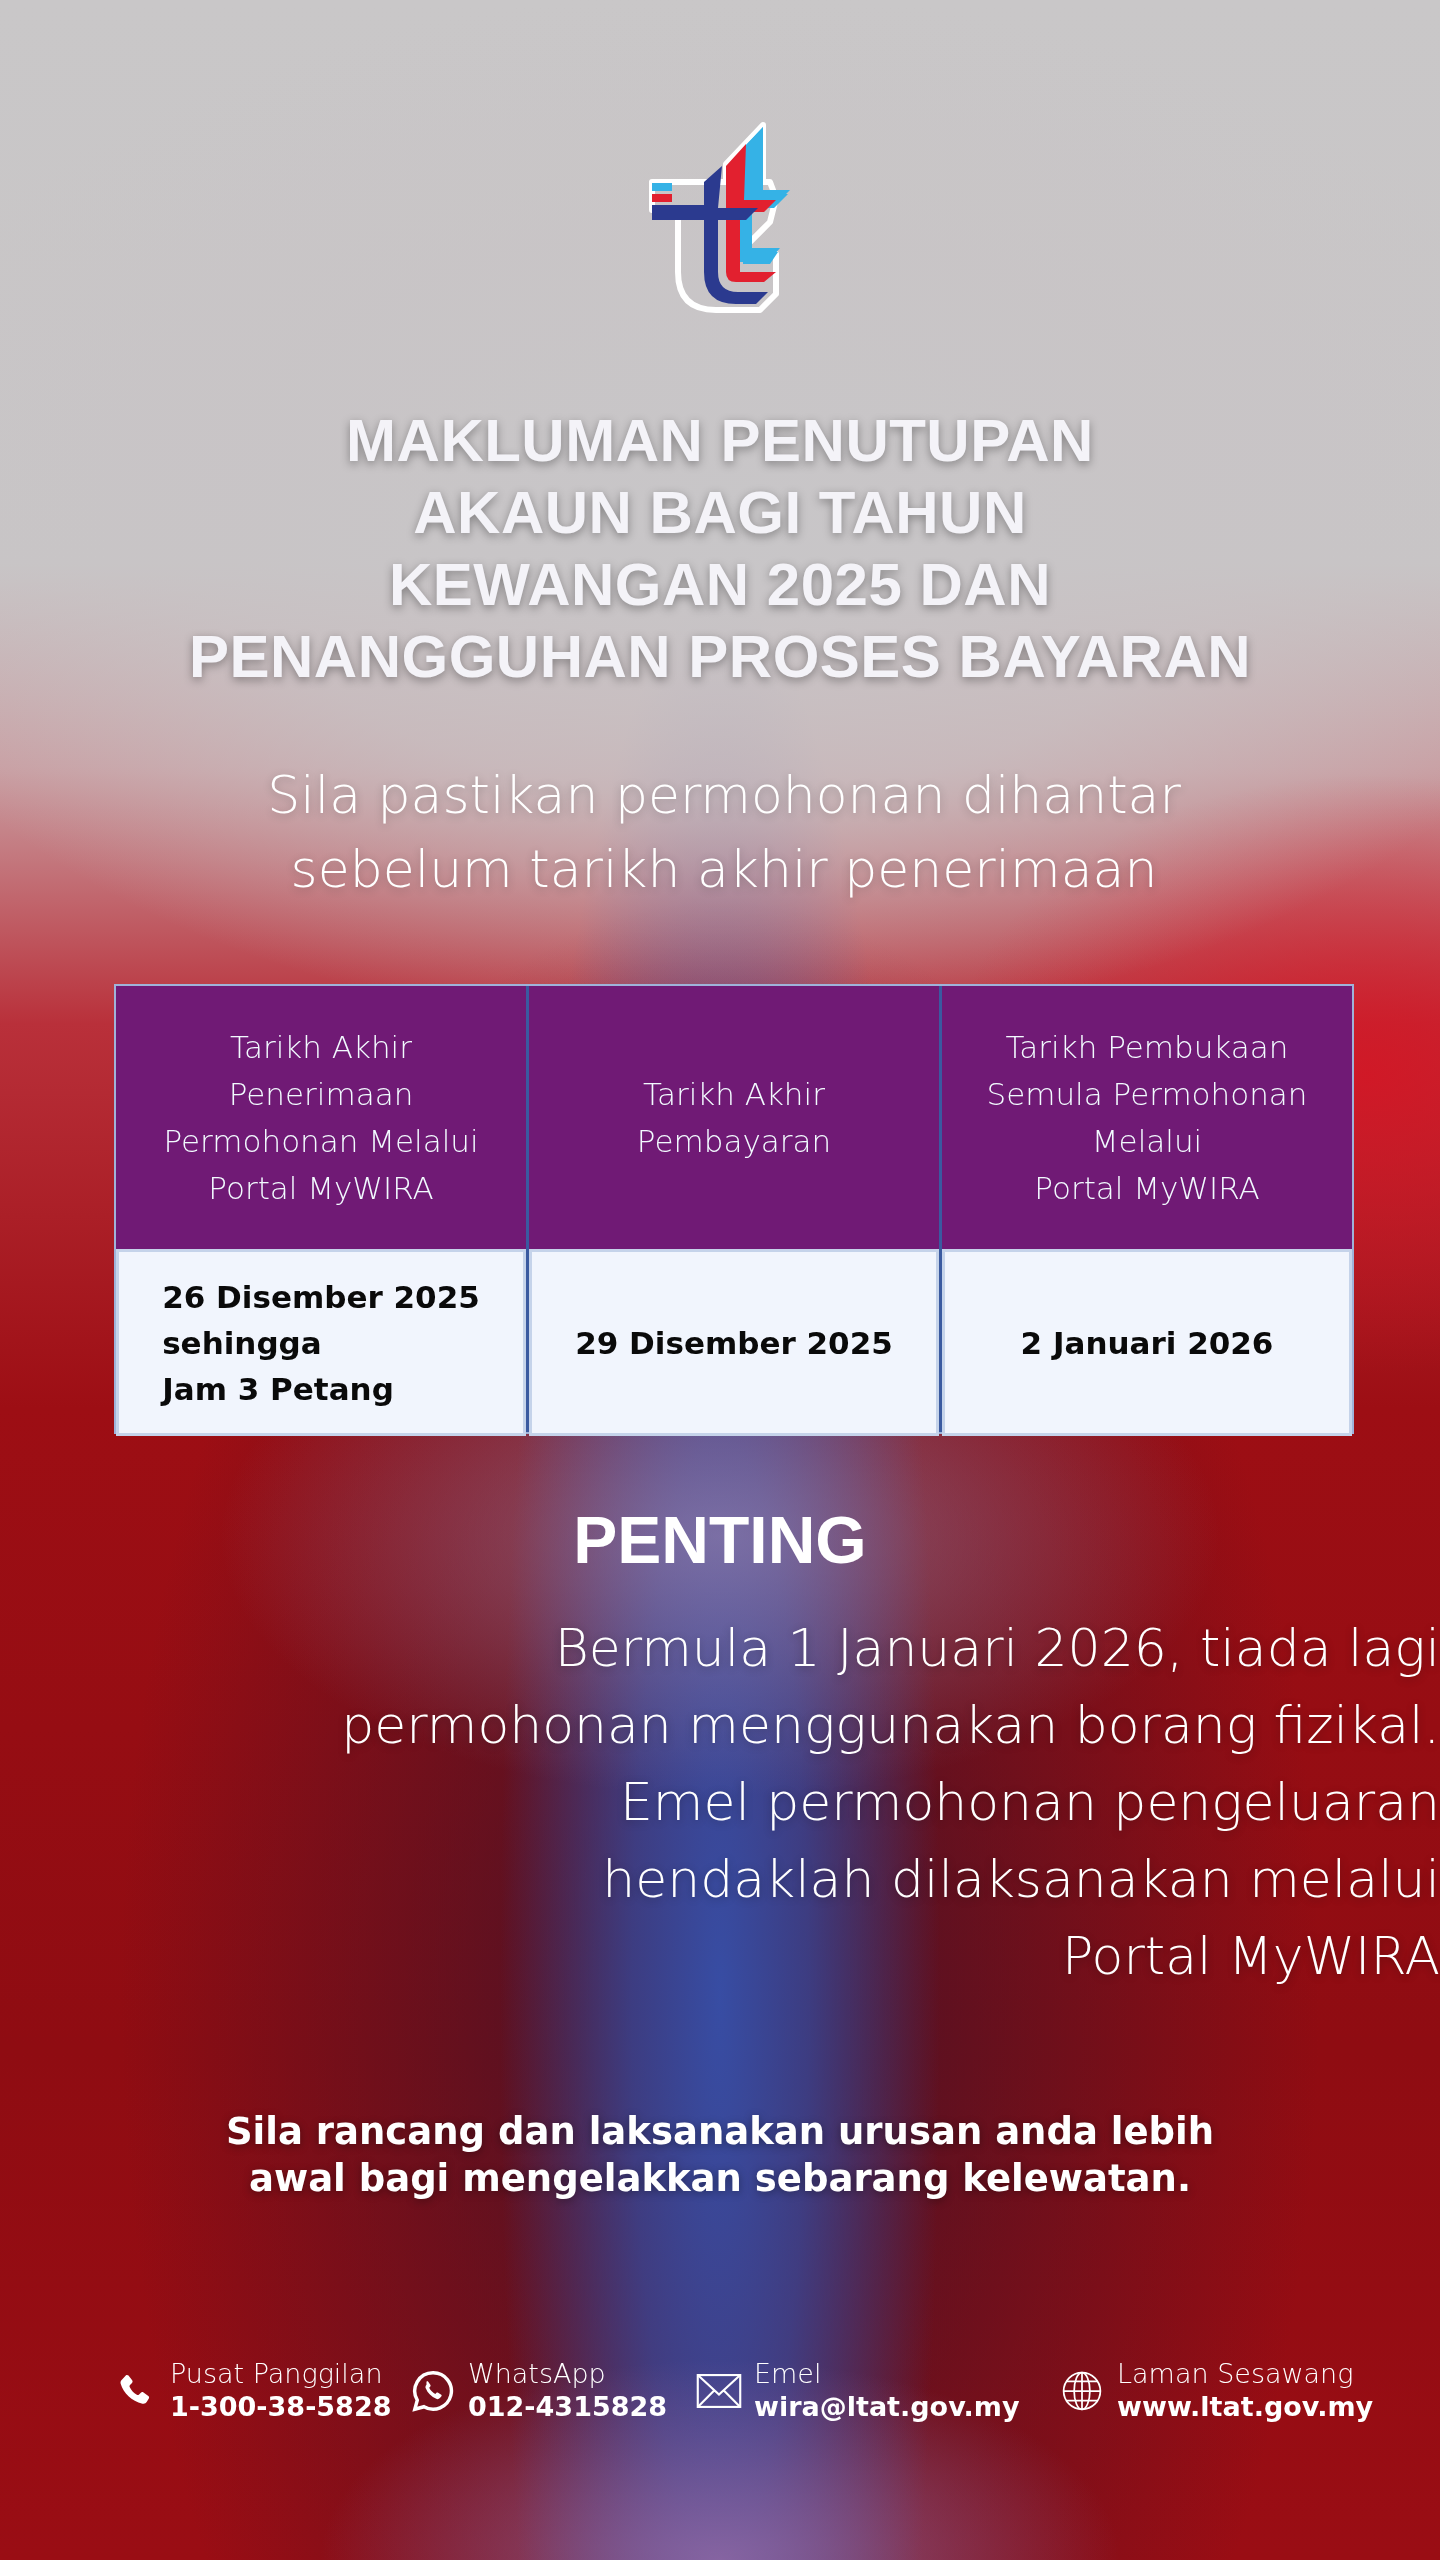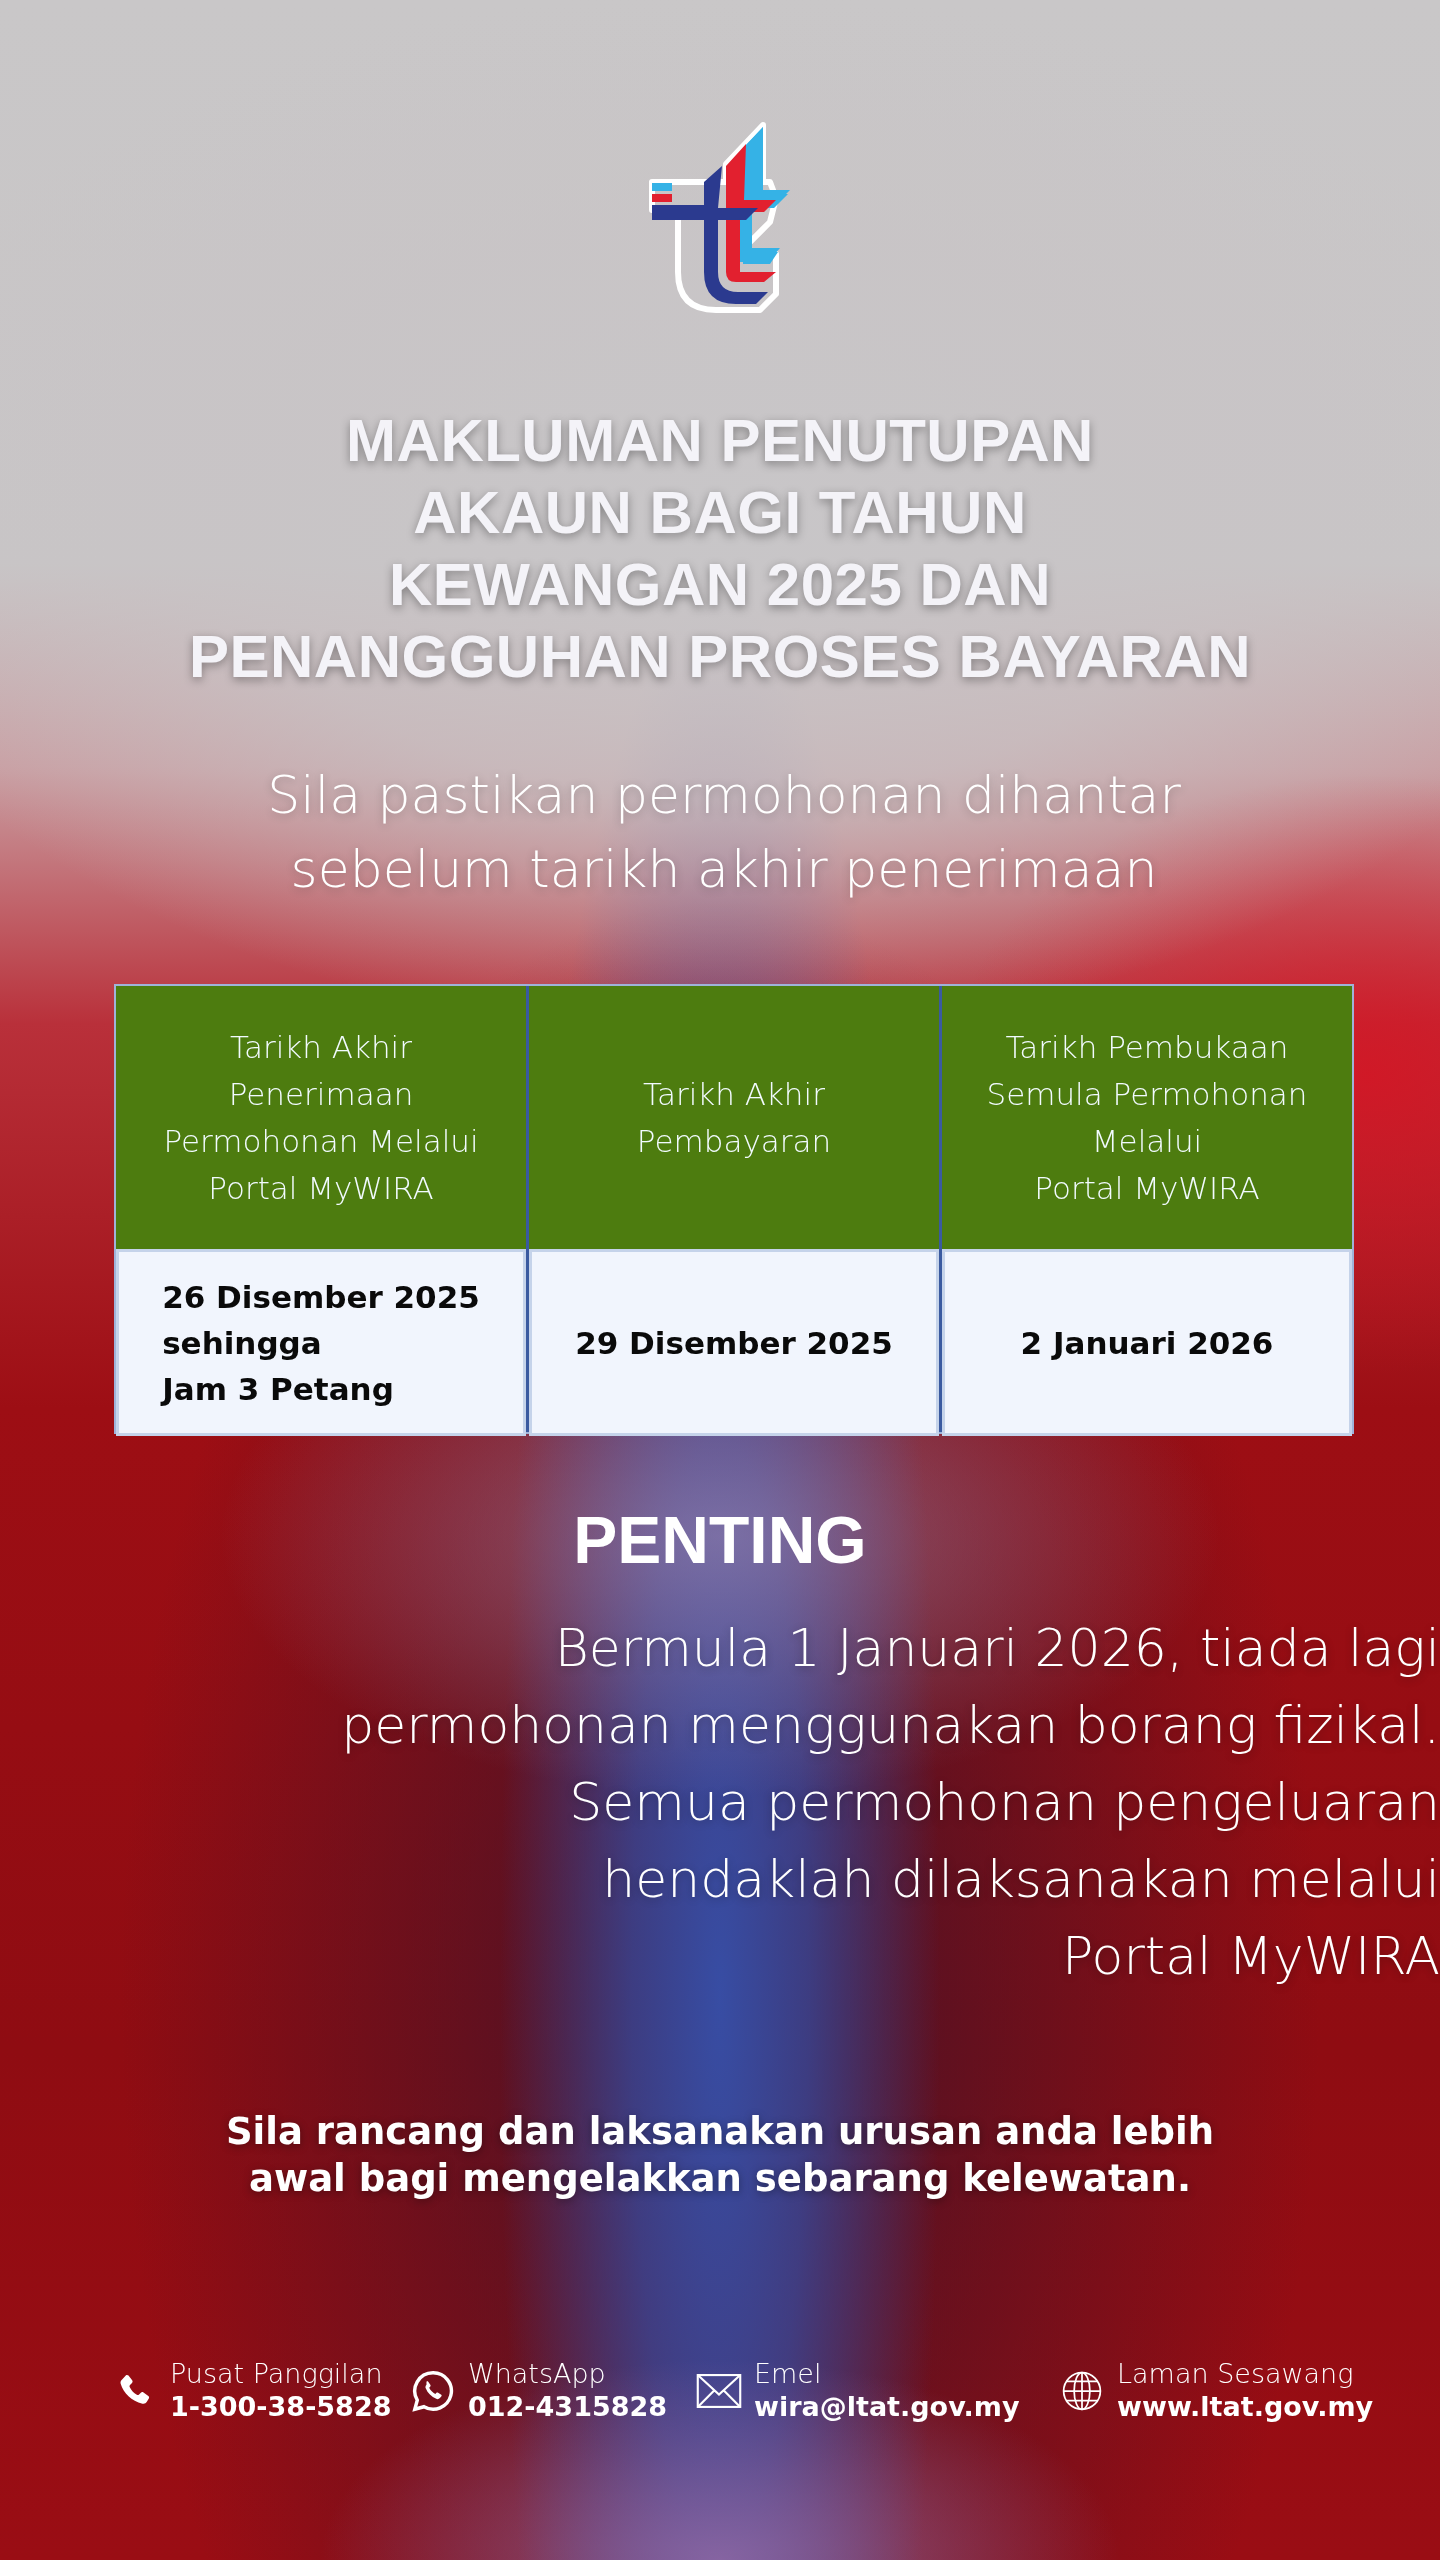--- a/index.html
+++ b/index.html
@@ -40,21 +40,21 @@
     padding-left: 8px;
   }
 
   .table {
     position: absolute; left: 114px; top: 984px; width: 1240px; height: 450px;
     display: grid; grid-template-columns: 1fr 1fr 1fr; grid-template-rows: 263px 187px;
     border: 2px solid #9fb3d9; box-sizing: border-box; background: #3a5aa0;
     column-gap: 3px;
   }
   .th {
-    background: #4d7c0f; color: #f2fbff; display: flex; align-items: center; justify-content: center;
+    background: #701a75; color: #f2fbff; display: flex; align-items: center; justify-content: center;
     text-align: center; font-family: "DejaVu Sans", sans-serif; font-weight: 300;
     font-size: 31px; line-height: 47px; padding: 0 20px;
   }
   .td {
     background: #f1f5fd; color: #0a0a0a; display: flex; align-items: center; justify-content: center;
     text-align: left; font-family: "DejaVu Sans", sans-serif; font-weight: 700;
     font-size: 31px; line-height: 46px; border: 3px solid #c5d3ea; box-sizing: border-box;
   }
   .cell-text { white-space: pre-line; }
 
@@ -161,21 +161,21 @@
     <div class="td">
         <span class="cell-text">2 Januari  2026</span>
       </div>
   </div>
 
   <div class="penting">PENTING</div>
 
   <div class="notice">
     <div>Bermula 1 Januari 2026, tiada lagi</div>
     <div>permohonan menggunakan borang fizikal.</div>
-    <div>Semua permohonan pengeluaran</div>
+    <div>Emel permohonan pengeluaran</div>
     <div>hendaklah dilaksanakan melalui</div>
     <div>Portal MyWIRA</div>
   </div>
 
   <div class="advice">
     <div>Sila rancang dan laksanakan urusan anda lebih</div>
     <div>awal bagi mengelakkan sebarang kelewatan.</div>
   </div>
 
   <div class="contacts">

